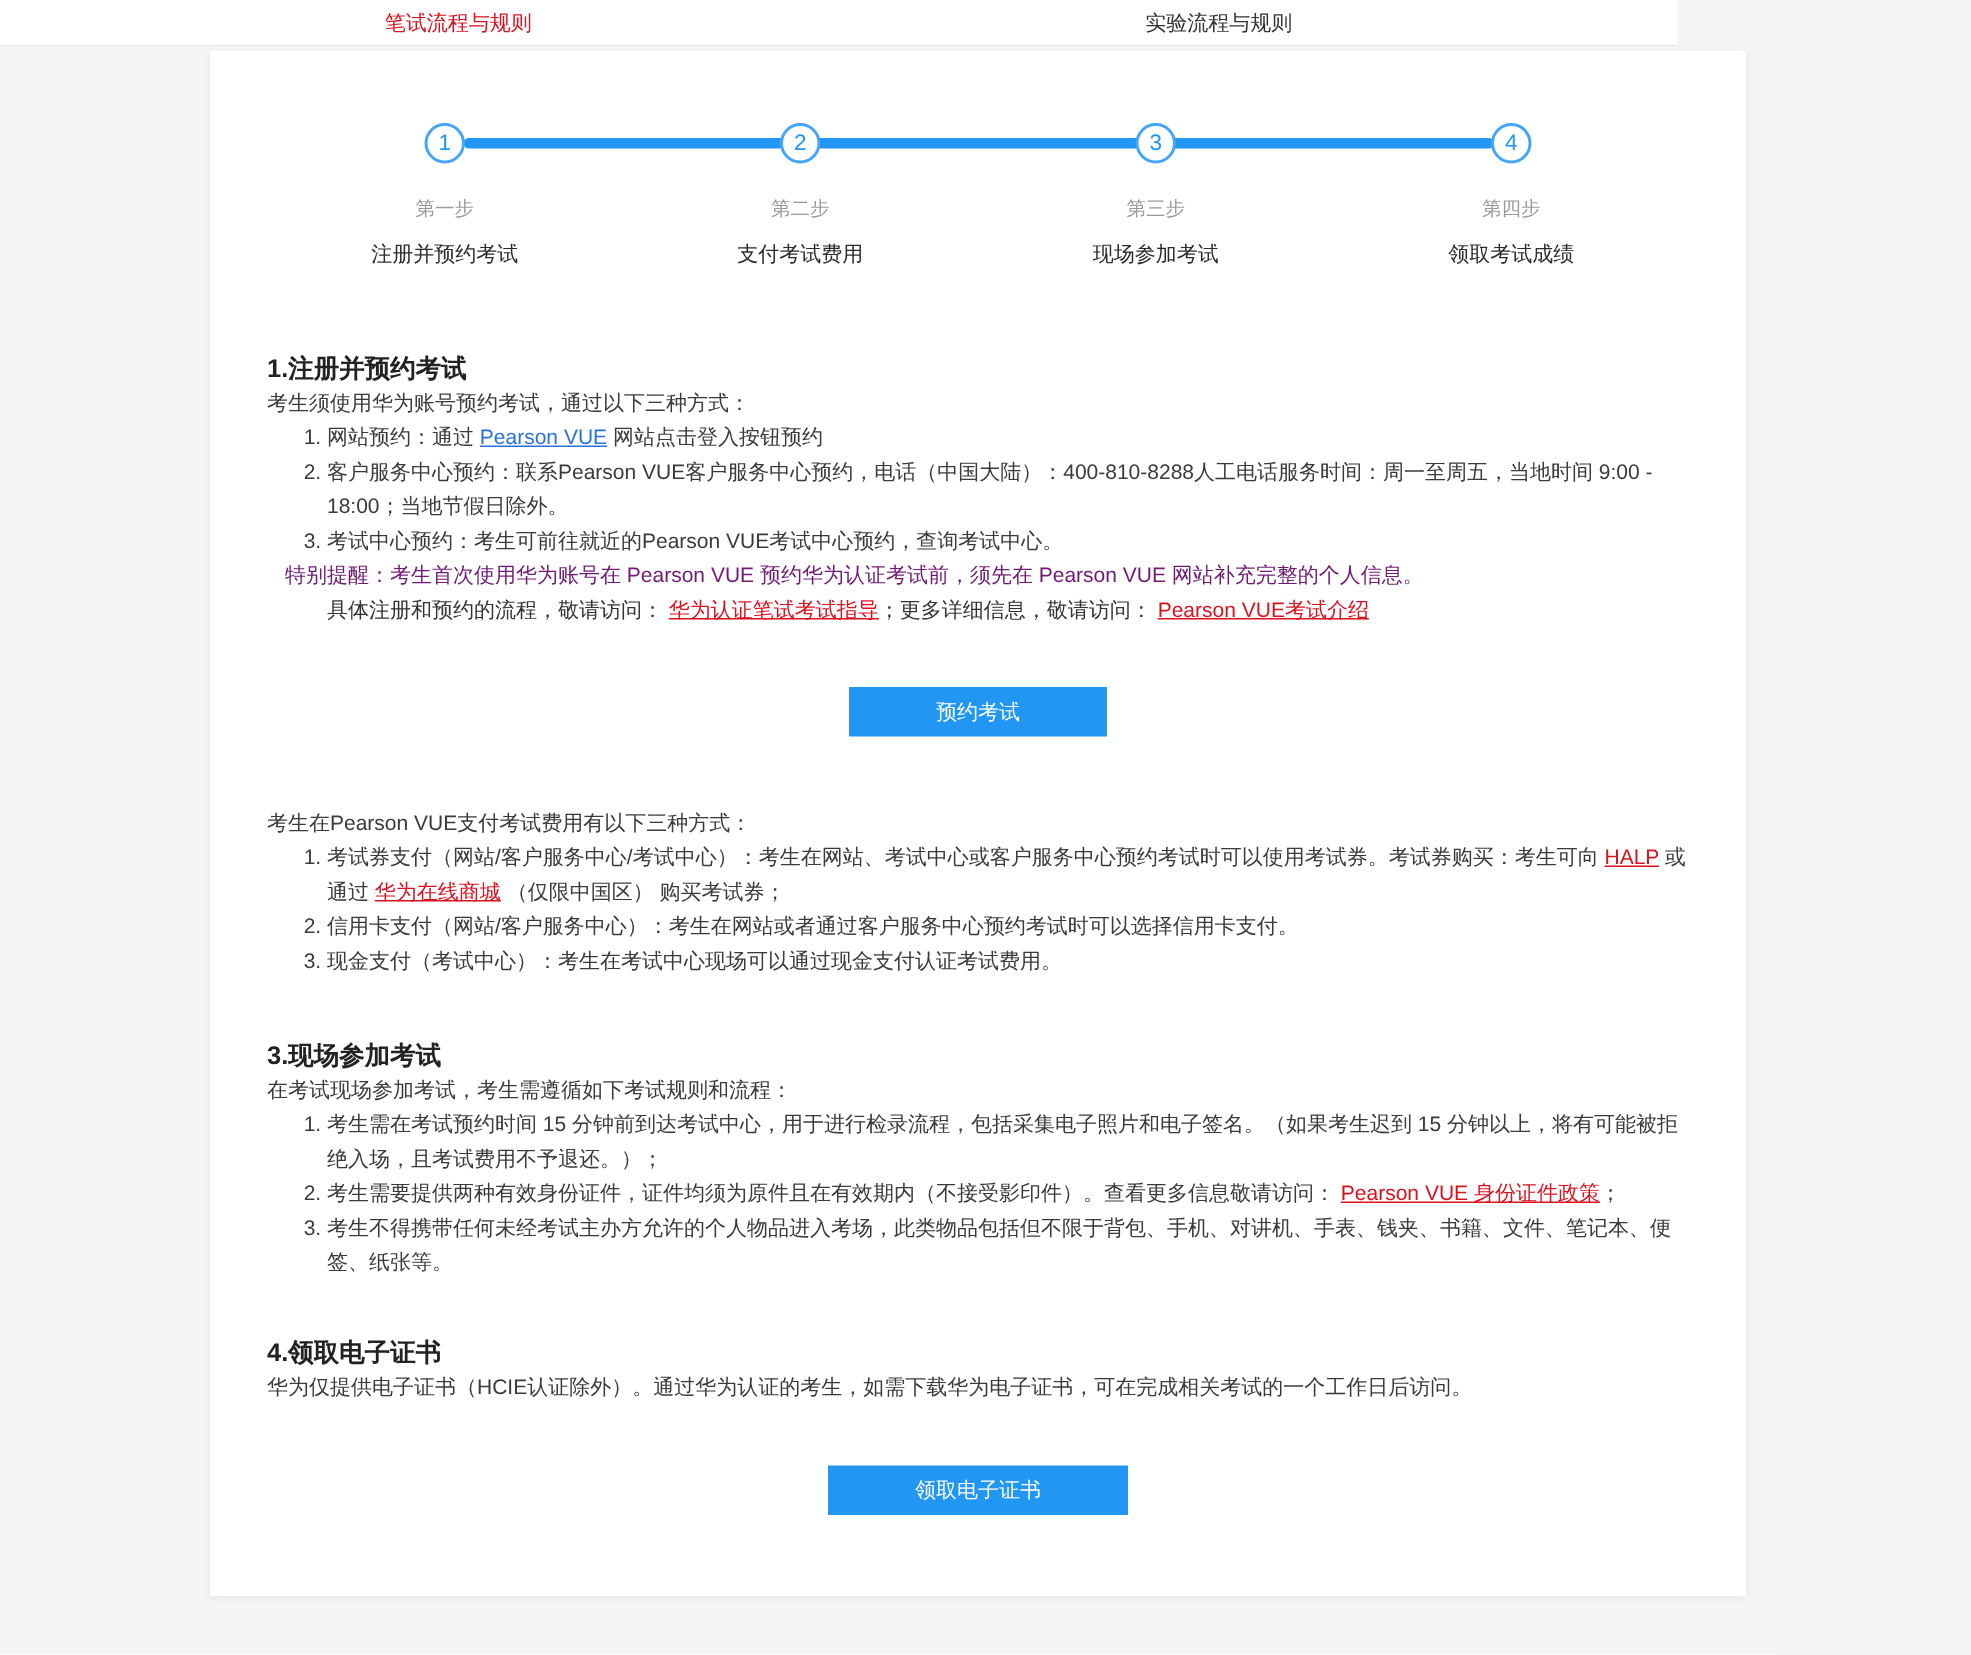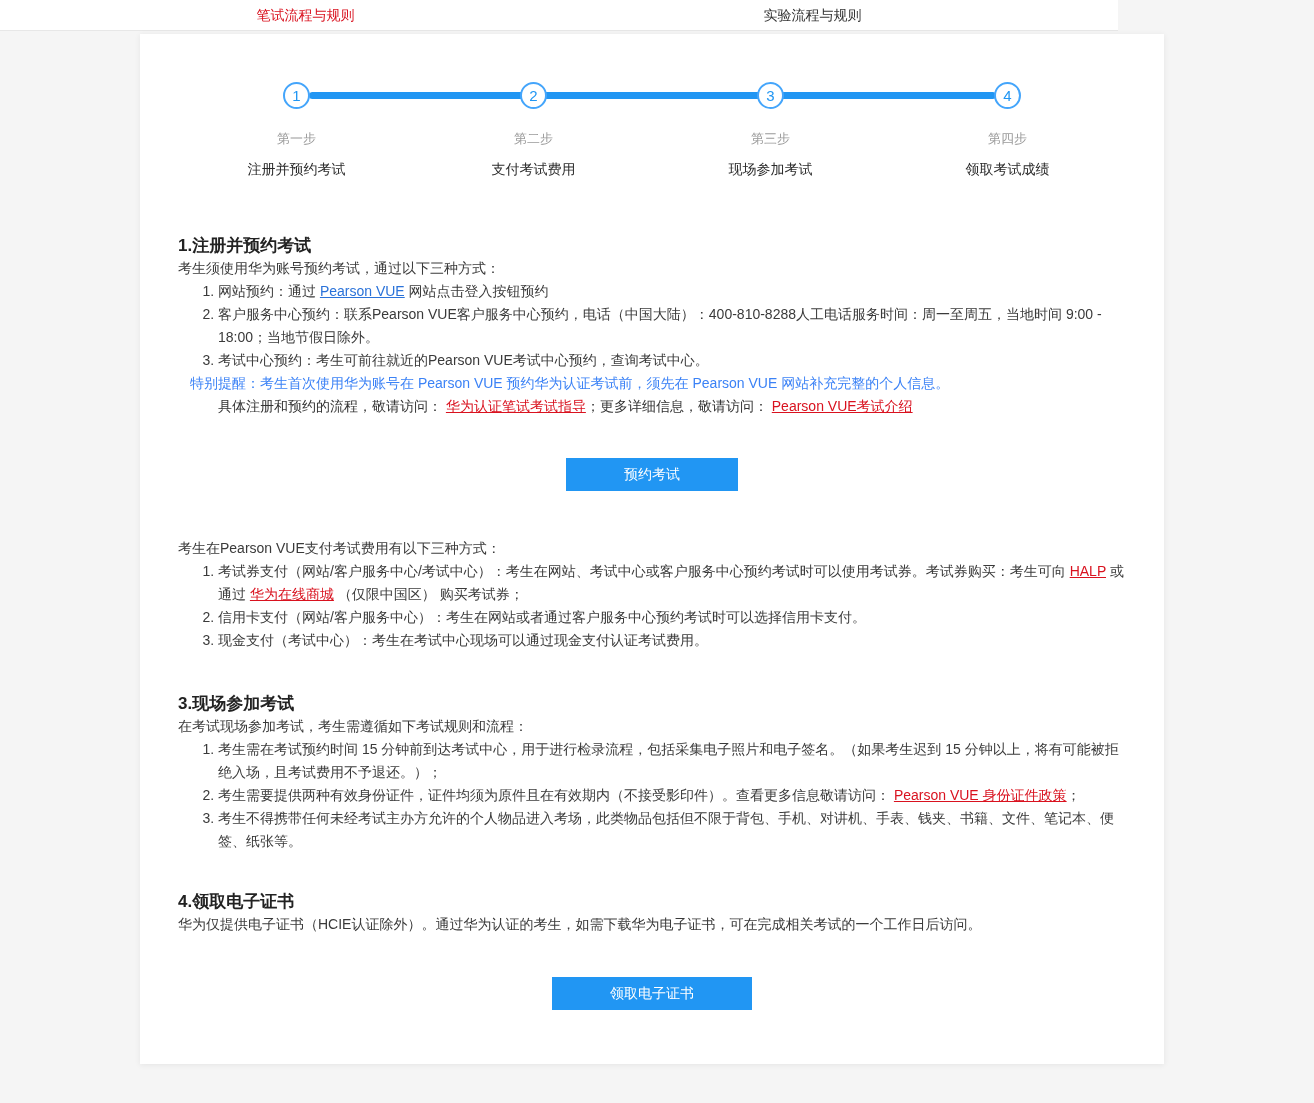--- a/index.html
+++ b/index.html
@@ -42,21 +42,21 @@
   }
   .step-sub { margin-top: 21px; font-size: 13px; color: #9a9a9a; }
   .step-title { margin-top: 13px; font-size: 14px; color: #2b2b2b; font-family: Liberation Serif, serif; }
   
   .content { margin-top: 55px; }
   h2.sec-heading { font-size: 17px; color: #222; font-weight: bold; }
   .sec-intro { line-height: 23px; color: #3a3a3a; }
   ol.sec-list { margin-top: 0; padding-left: 40px; color: #3a3a3a; }
   ol.sec-list li { line-height: 23px; }
   .note { margin-left: 40px; line-height: 23px; }
-  .note.red-text { color: #3b82f6; margin-left: 12px; }
+  .note.red-text { color: #701a75; margin-left: 12px; }
   a.lnk { cursor: pointer; }
   a.lnk.blue { color: #2a72d9; }
   a.lnk.red { color: #d9121f; margin-top: 12px; }
   .btn {
     display: block; margin: 40px auto 0 auto; height: 33px;
     background: #2196f3; color: #fff; border: none; font-size: 14px;
     font-family: "Liberation Sans", "DejaVu Sans", sans-serif;
     cursor: pointer;
   }
   .btn.book { width: 172px; }

